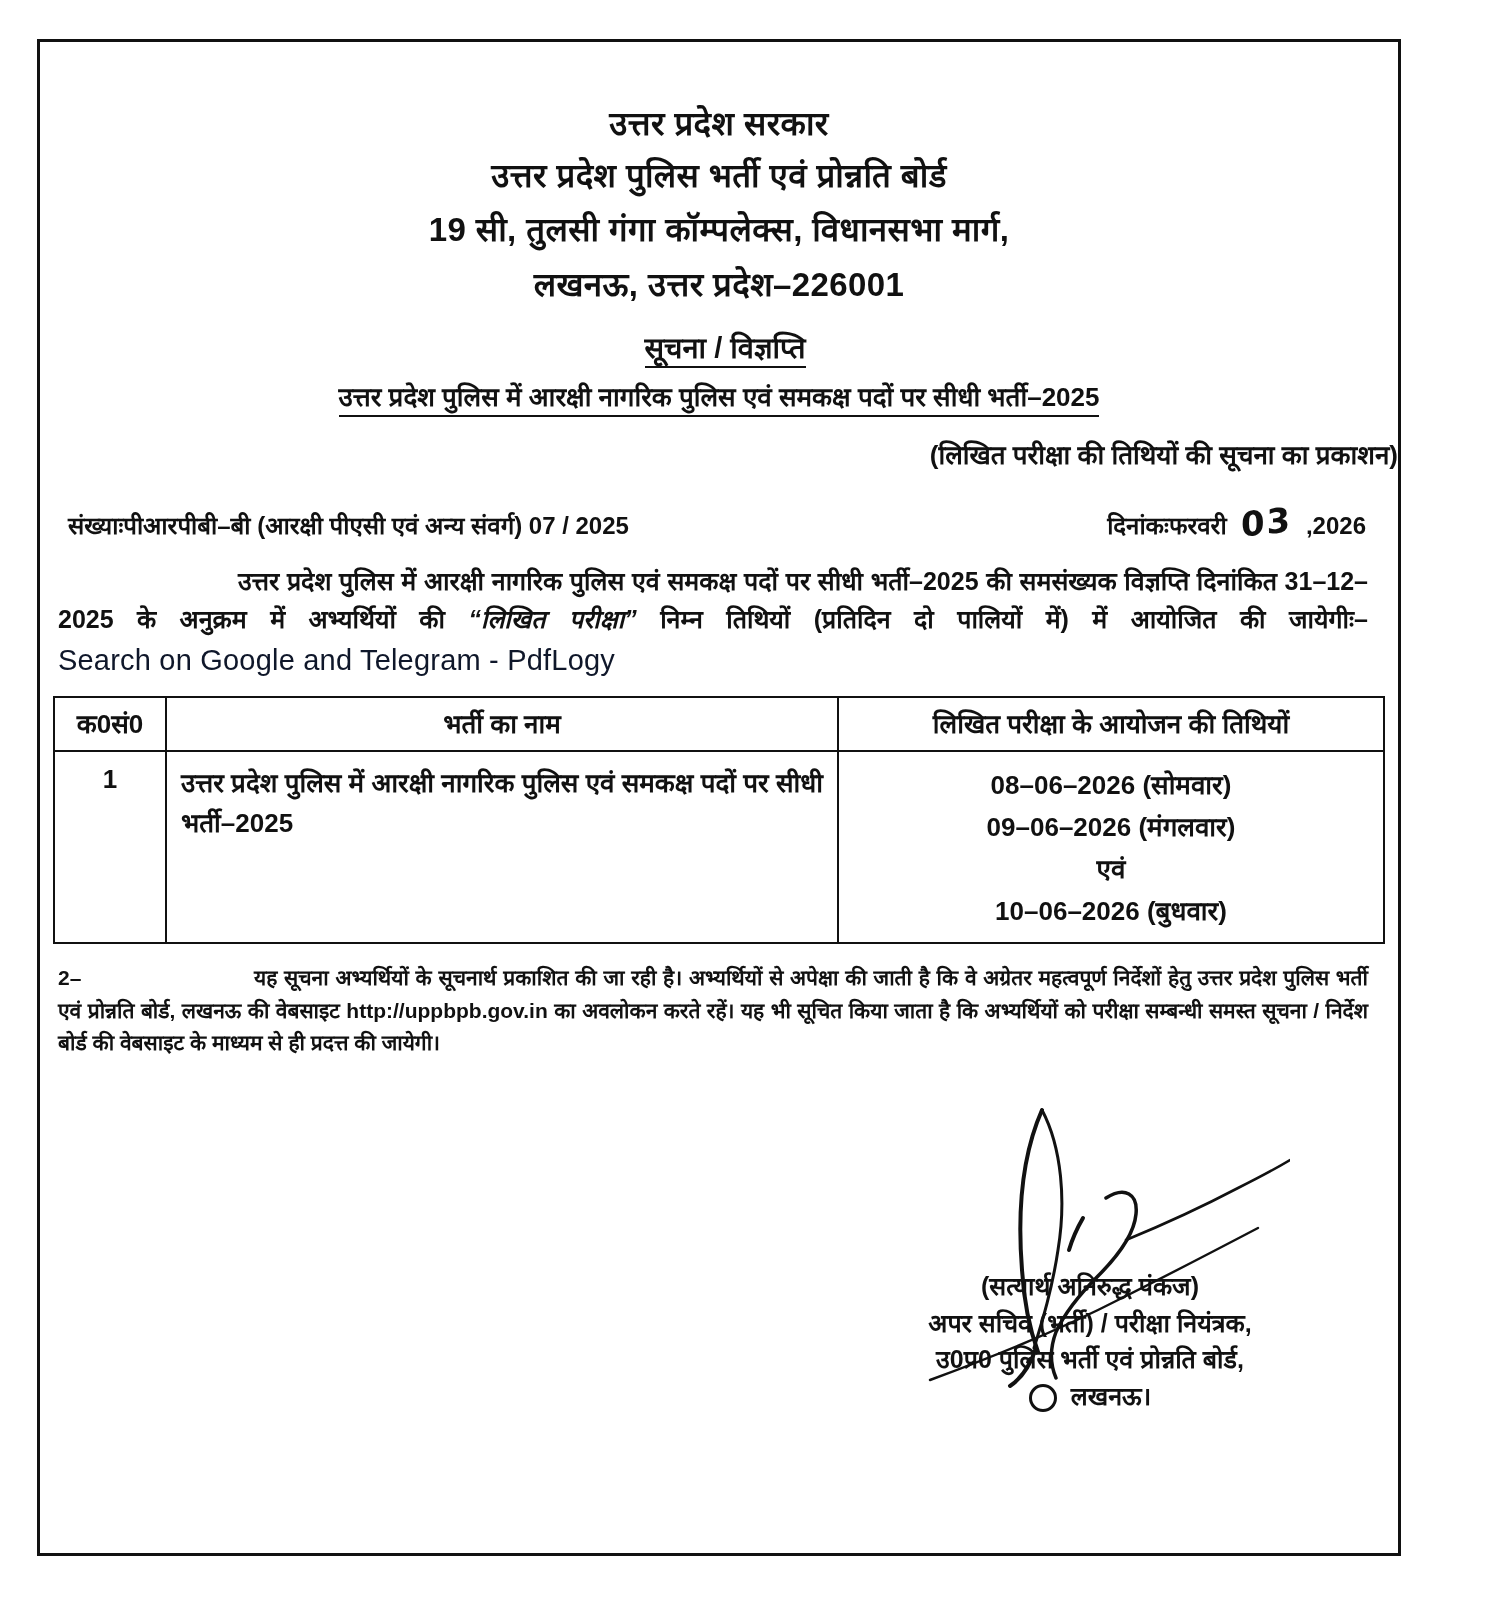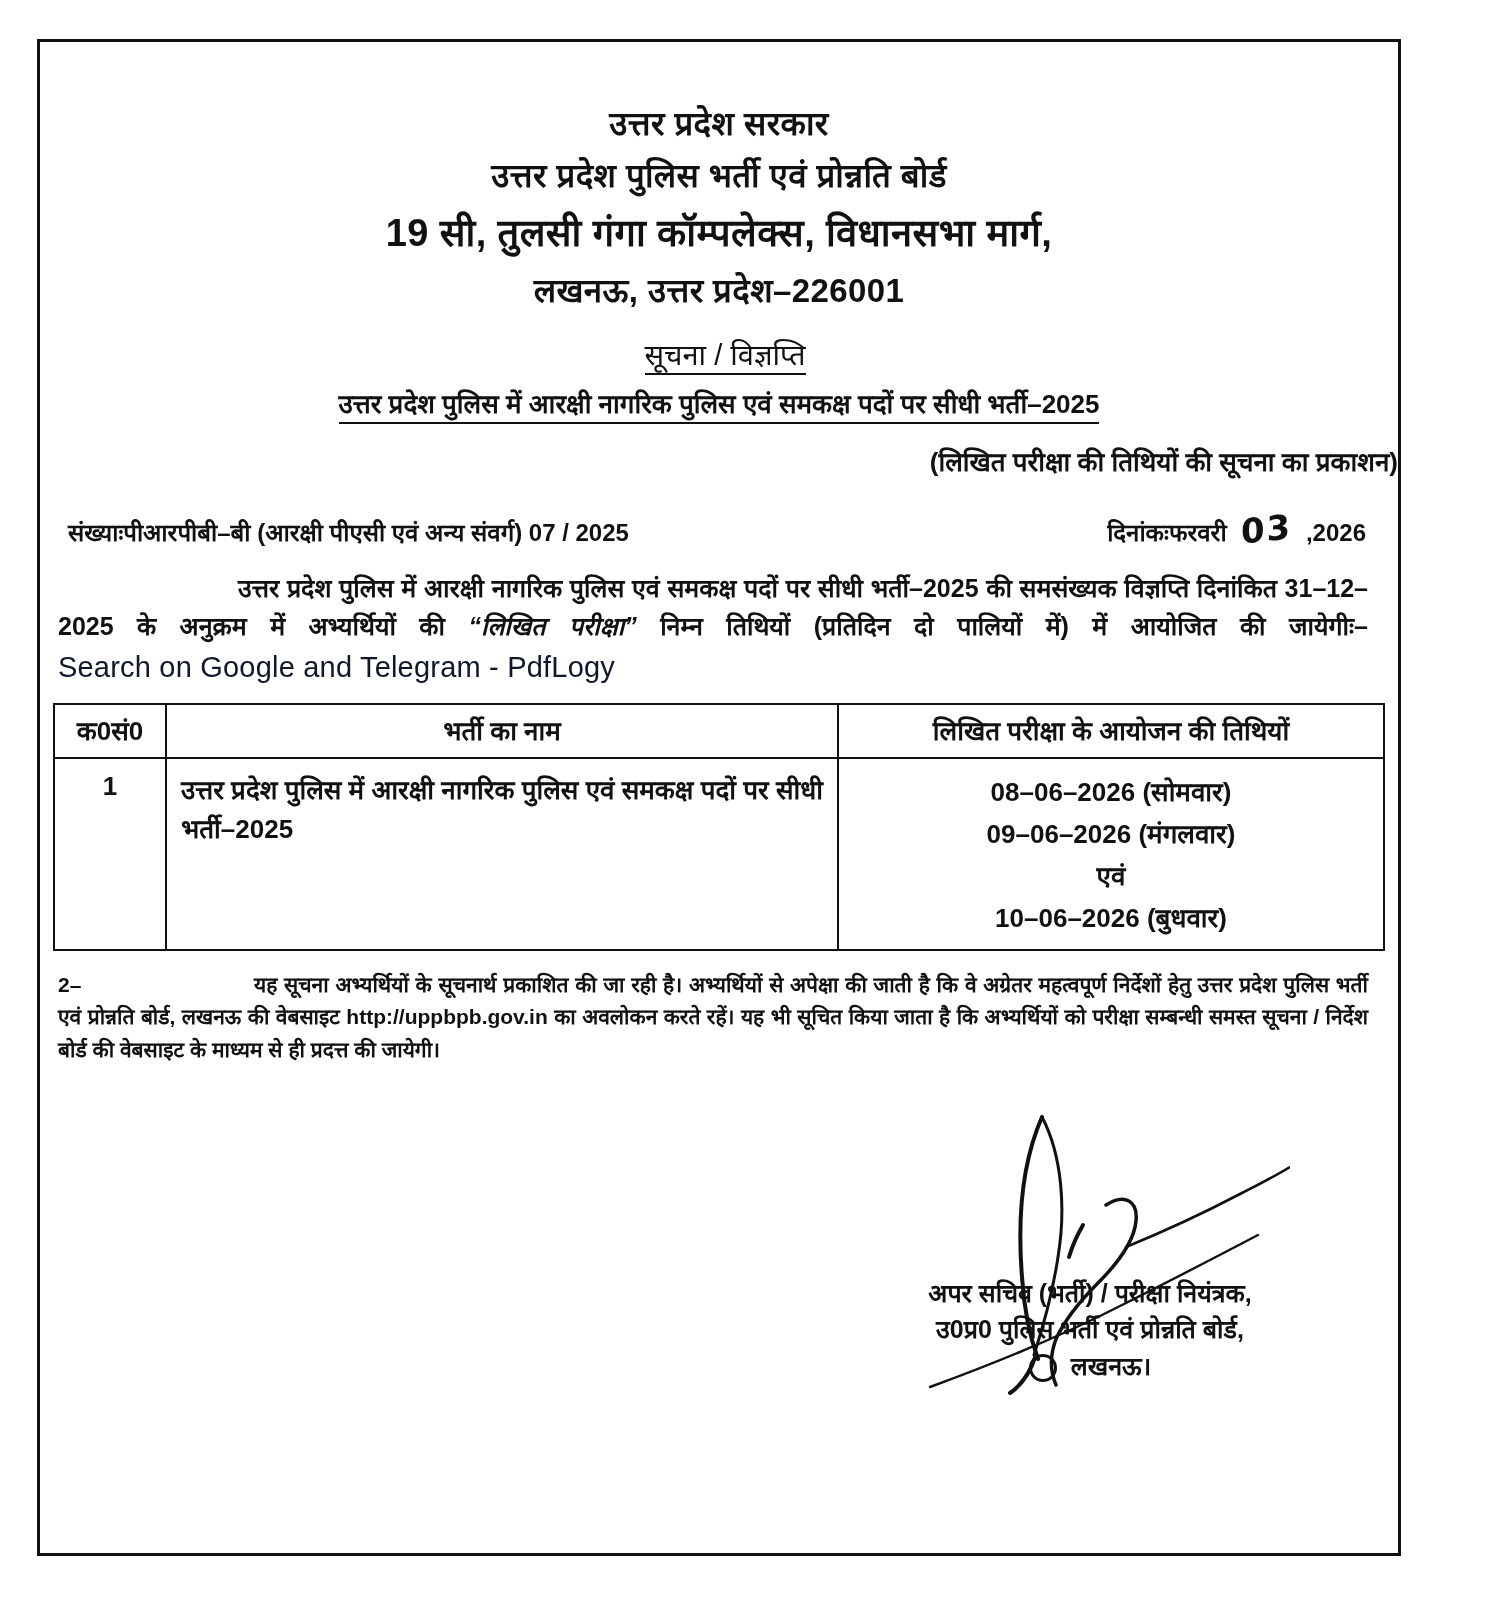--- a/index.html
+++ b/index.html
@@ -27,27 +27,27 @@
   }
 
   
   .hdr{
     text-align:center;
     font-weight:bold;
     letter-spacing:.4px;
   }
   .hdr .l1{font-size:33px;margin-top:62px;line-height:1.22;}
   .hdr .l2{font-size:33px;line-height:1.34;margin-top:10px;}
-  .hdr .l3{font-size:38px;line-height:1.34;margin-top:10px;}
+  .hdr .l3{font-size:33px;line-height:1.34;margin-top:10px;}
   .hdr .l4{font-size:33px;line-height:1.34;margin-top:10px;}
 
   .suchna{
     text-align:center;
     font-size:29px;
-    font-weight:normal;
+    font-weight:bold;
     margin-top:20px;
     padding-left:12px;
   }
   .suchna span{border-bottom:2px solid #111;padding-bottom:2px;}
 
   .subtitle{
     text-align:center;
     font-size:26px;
     font-weight:bold;
     margin-top:12px;
@@ -260,20 +260,21 @@
           <path d="M172 20 C150 70 148 130 152 180 C154 212 160 240 168 262" stroke-width="4"></path>
           <path d="M172 20 C192 58 196 112 188 160 C182 200 172 232 164 258" stroke-width="3"></path>
           <path d="M166 258 C160 276 152 288 140 296" stroke-width="4"></path>
           <path d="M213 128 C206 140 202 150 199 160" stroke-width="4"></path>
           <path d="M236 108 C255 96 268 104 266 124 C264 146 246 168 228 186 C212 202 196 220 186 242 C180 258 180 274 186 288" stroke-width="3.5"></path>
           <path d="M256 150 C290 136 330 118 368 98 C392 86 410 76 420 70" stroke-width="2.6"></path>
           <path d="M60 290 C120 268 190 240 252 208 C300 184 346 160 388 138" stroke-width="2.4"></path>
         </g>
       </svg>
       <div class="sigblock">
+        <div>(सत्यार्थ अनिरुद्ध पंकज)</div>
         <div>अपर सचिव (भर्ती) / परीक्षा नियंत्रक,</div>
         <div>उ0प्र0 पुलिस भर्ती एवं प्रोन्नति बोर्ड,</div>
         <div>
           <span class="circ"></span><span>लखनऊ।</span>
         </div>
       </div>
     </div>
 
   </div>
 </div>

